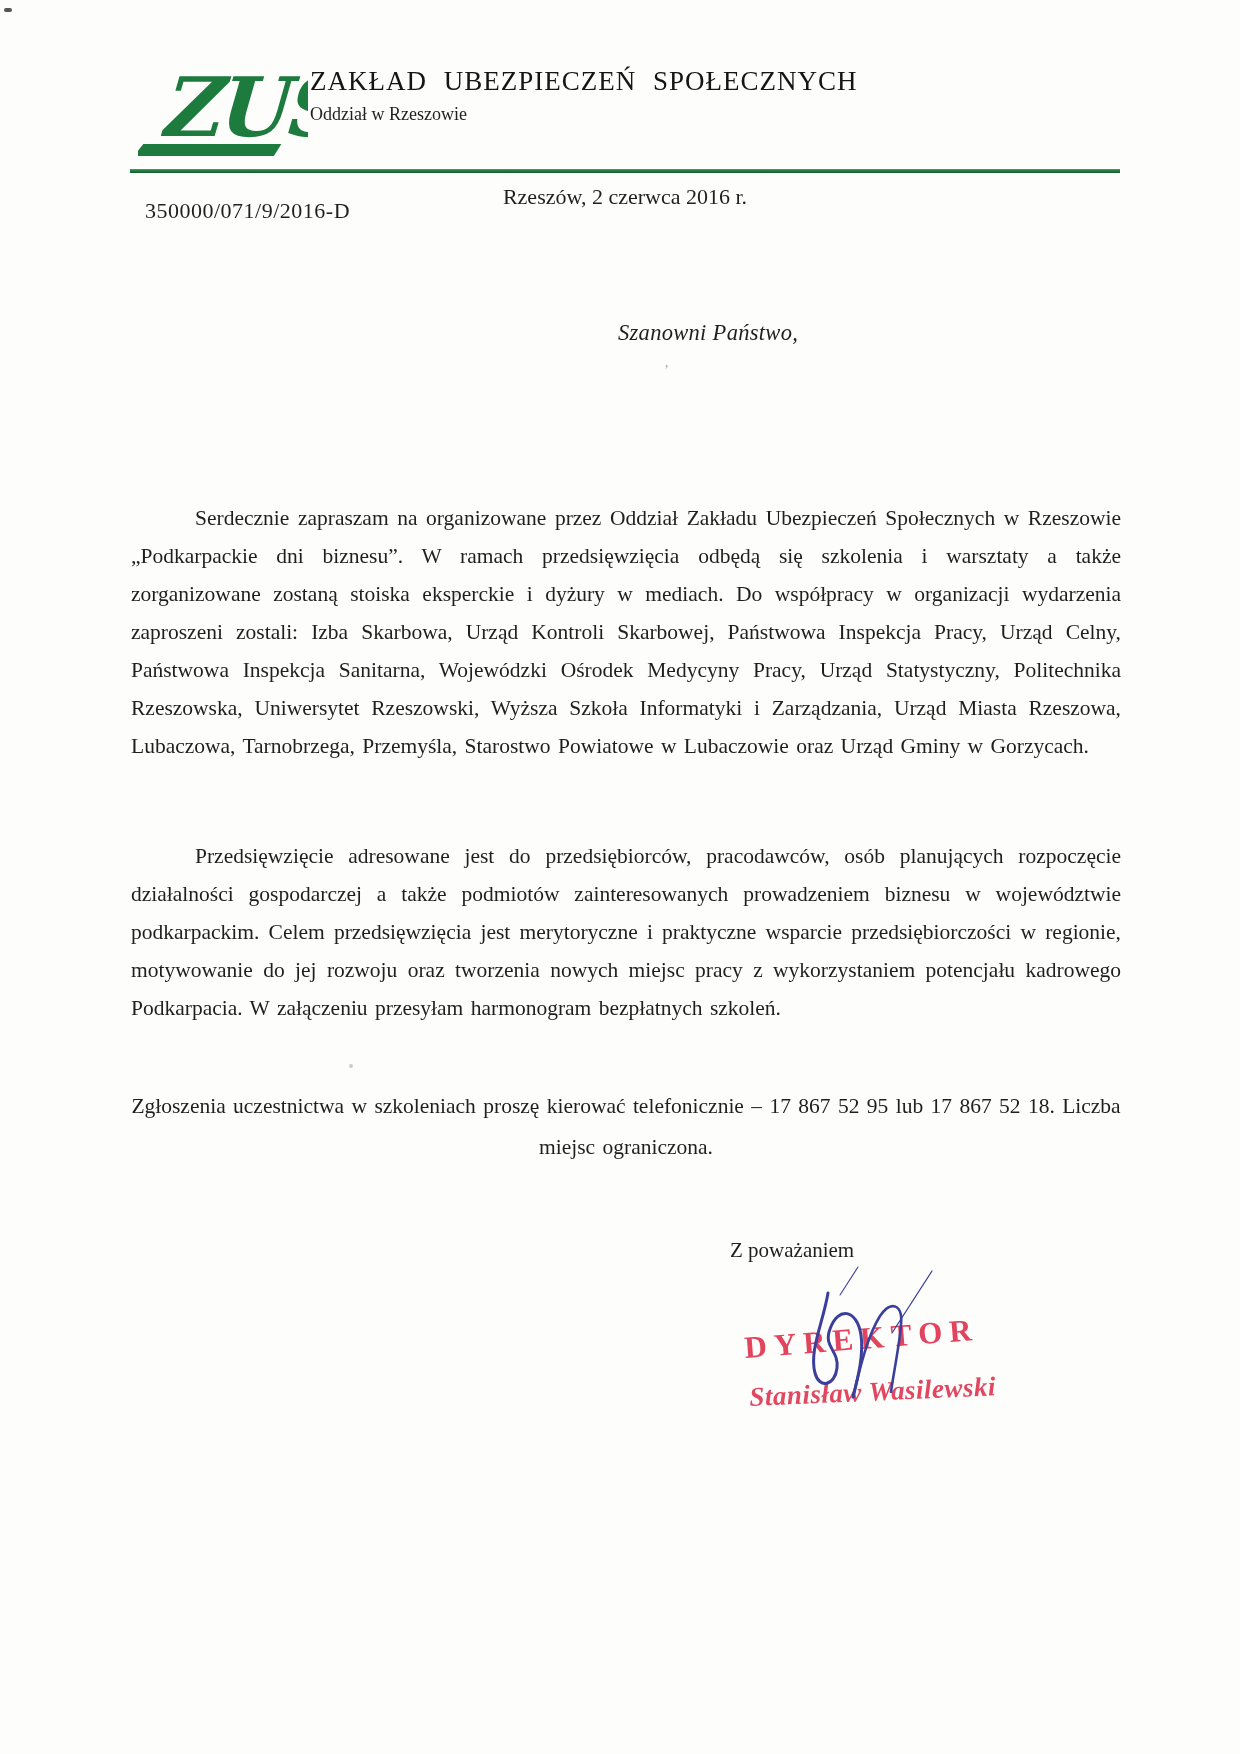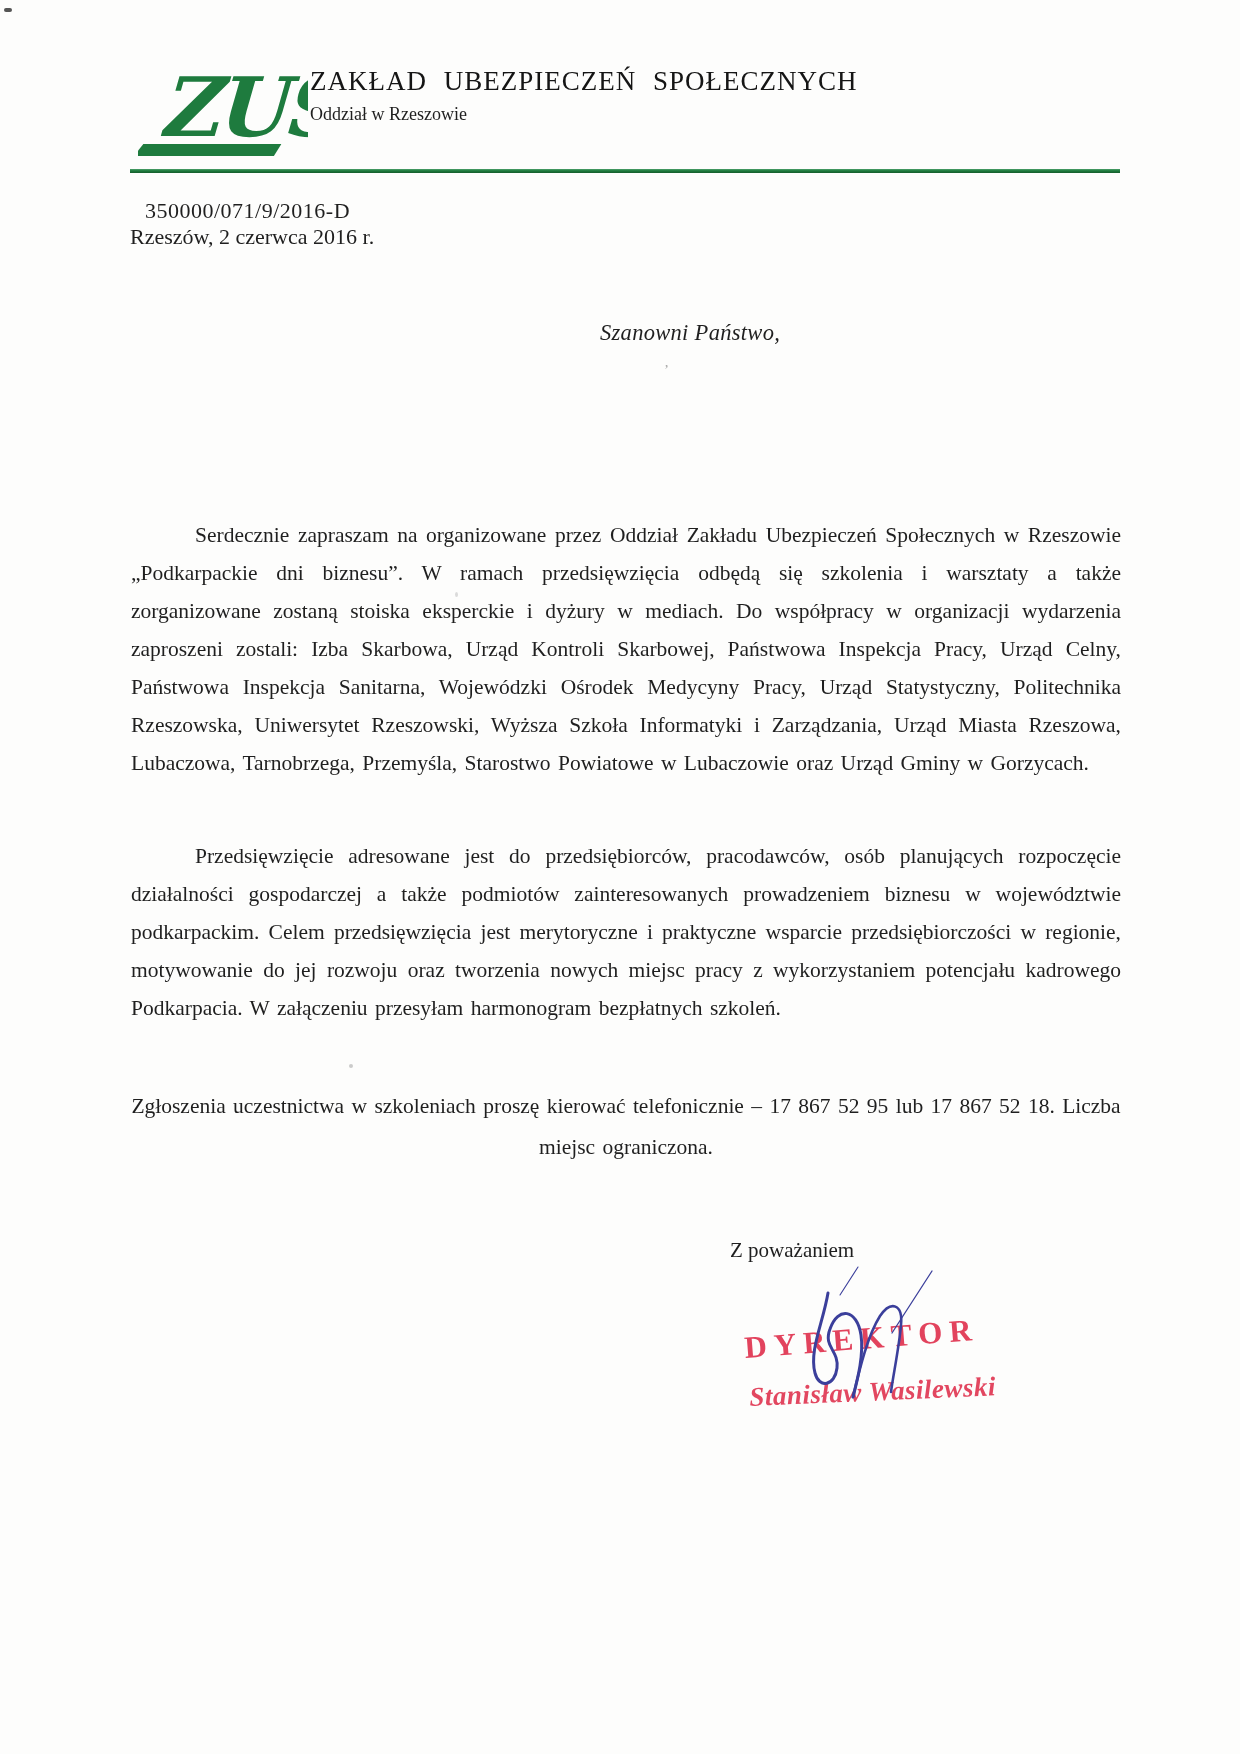--- a/index.html
+++ b/index.html
@@ -27,38 +27,38 @@
   }
   .branch{font-size:18px;margin-top:7px;}
   .address{font-size:21px;margin-top:4px;}
   .rule{
     position:absolute;left:130px;top:169px;width:990px;height:4px;
     background:linear-gradient(#4da06b,var(--green) 45%,#145c2c);
   }
   
   .place-date{
     position:absolute;top:184px;left:130px;width:990px;
-    text-align:left;font-size:22px;margin-top:40px;
+    text-align:center;font-size:22px;
   }
   .reference{position:absolute;left:145px;top:198px;font-size:22px;letter-spacing:.5px;}
   
   .salutation{
-    position:absolute;left:600px;top:320px;
+    position:absolute;left:618px;top:320px;
     font-style:italic;font-size:22.5px;letter-spacing:.3px;
   }
   .faint-mark{
     position:absolute;left:664px;top:362px;font-size:15px;opacity:.4;
   }
   .para{
     position:absolute;left:131px;width:990px;margin:0;
     font-size:21.5px;line-height:38px;text-align:justify;
     word-spacing:2px;
   }
   .para.indent{text-indent:64px;}
-  .p1{top:516px;}
+  .p1{top:499px;}
   .p2{top:837px;}
   .p3{top:1086px;line-height:41px;text-align:center;}
   .closing{position:absolute;left:730px;top:1238px;font-size:21px;}
   
   .stamp-title{
     position:absolute;left:746px;top:1330px;
     font-size:31px;font-weight:bold;letter-spacing:7px;
     color:var(--stamp-red);
     transform:rotate(-4.5deg);transform-origin:left bottom;
     opacity:.92;white-space:nowrap;

